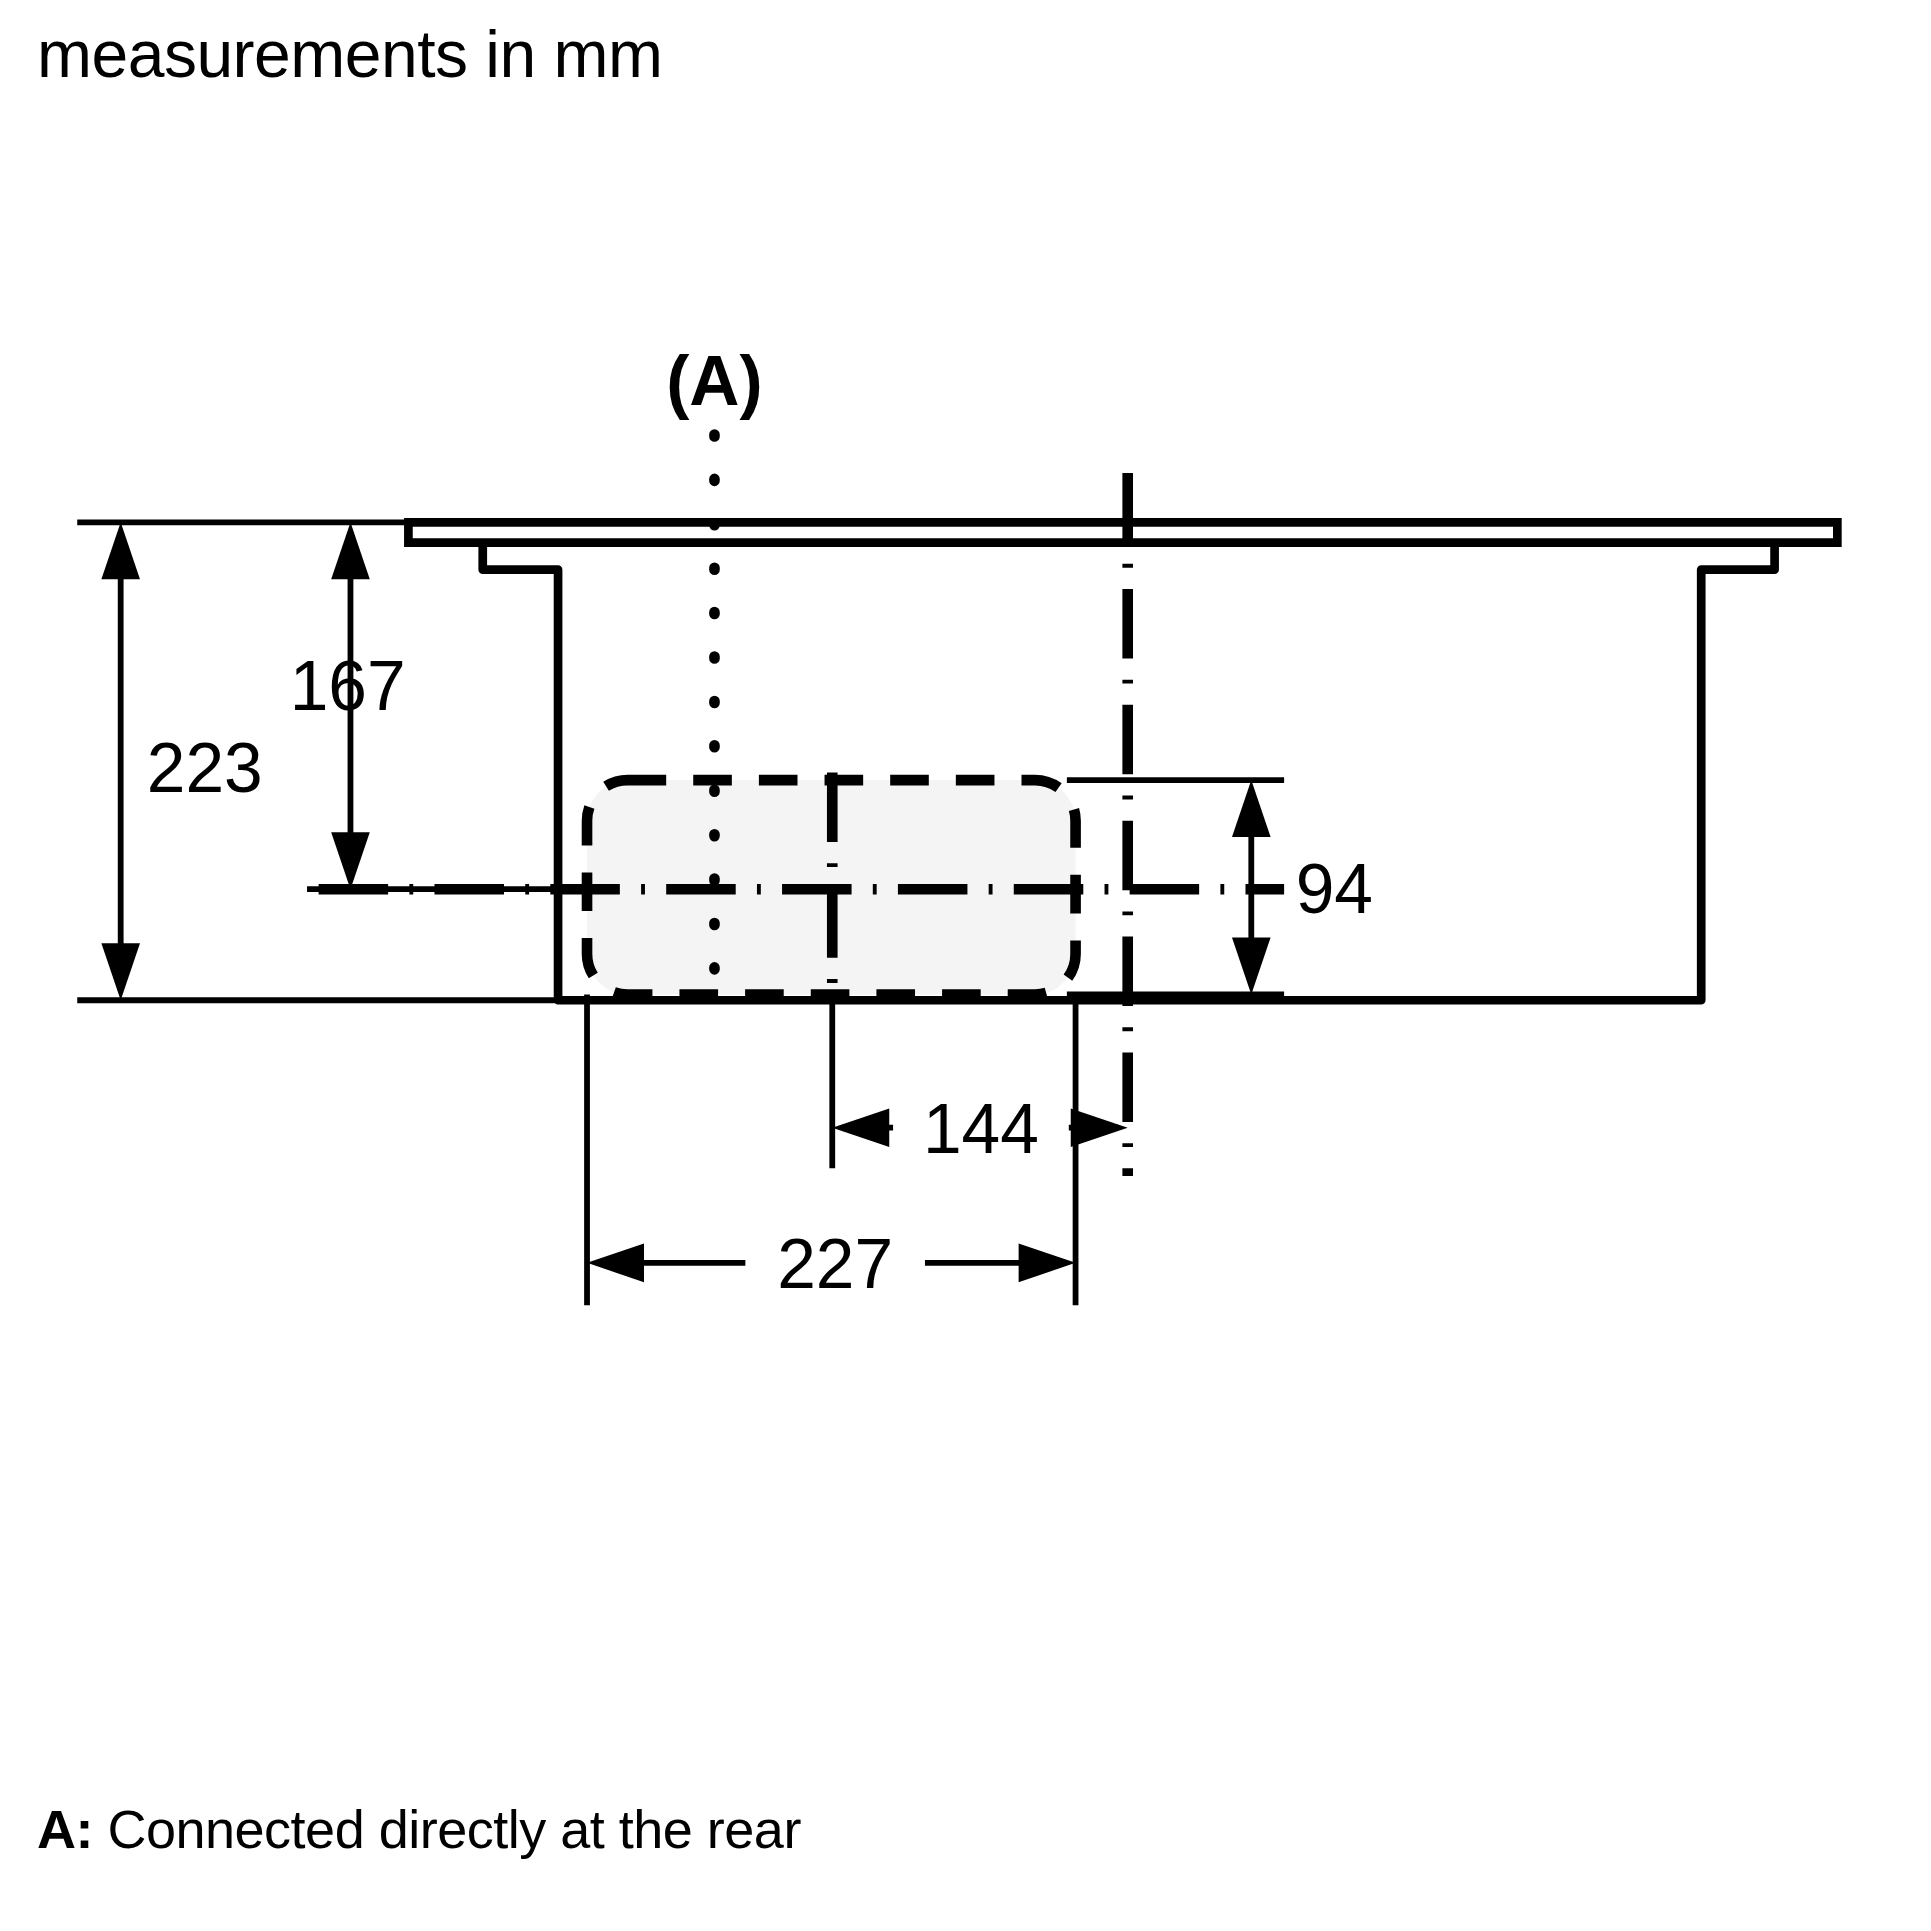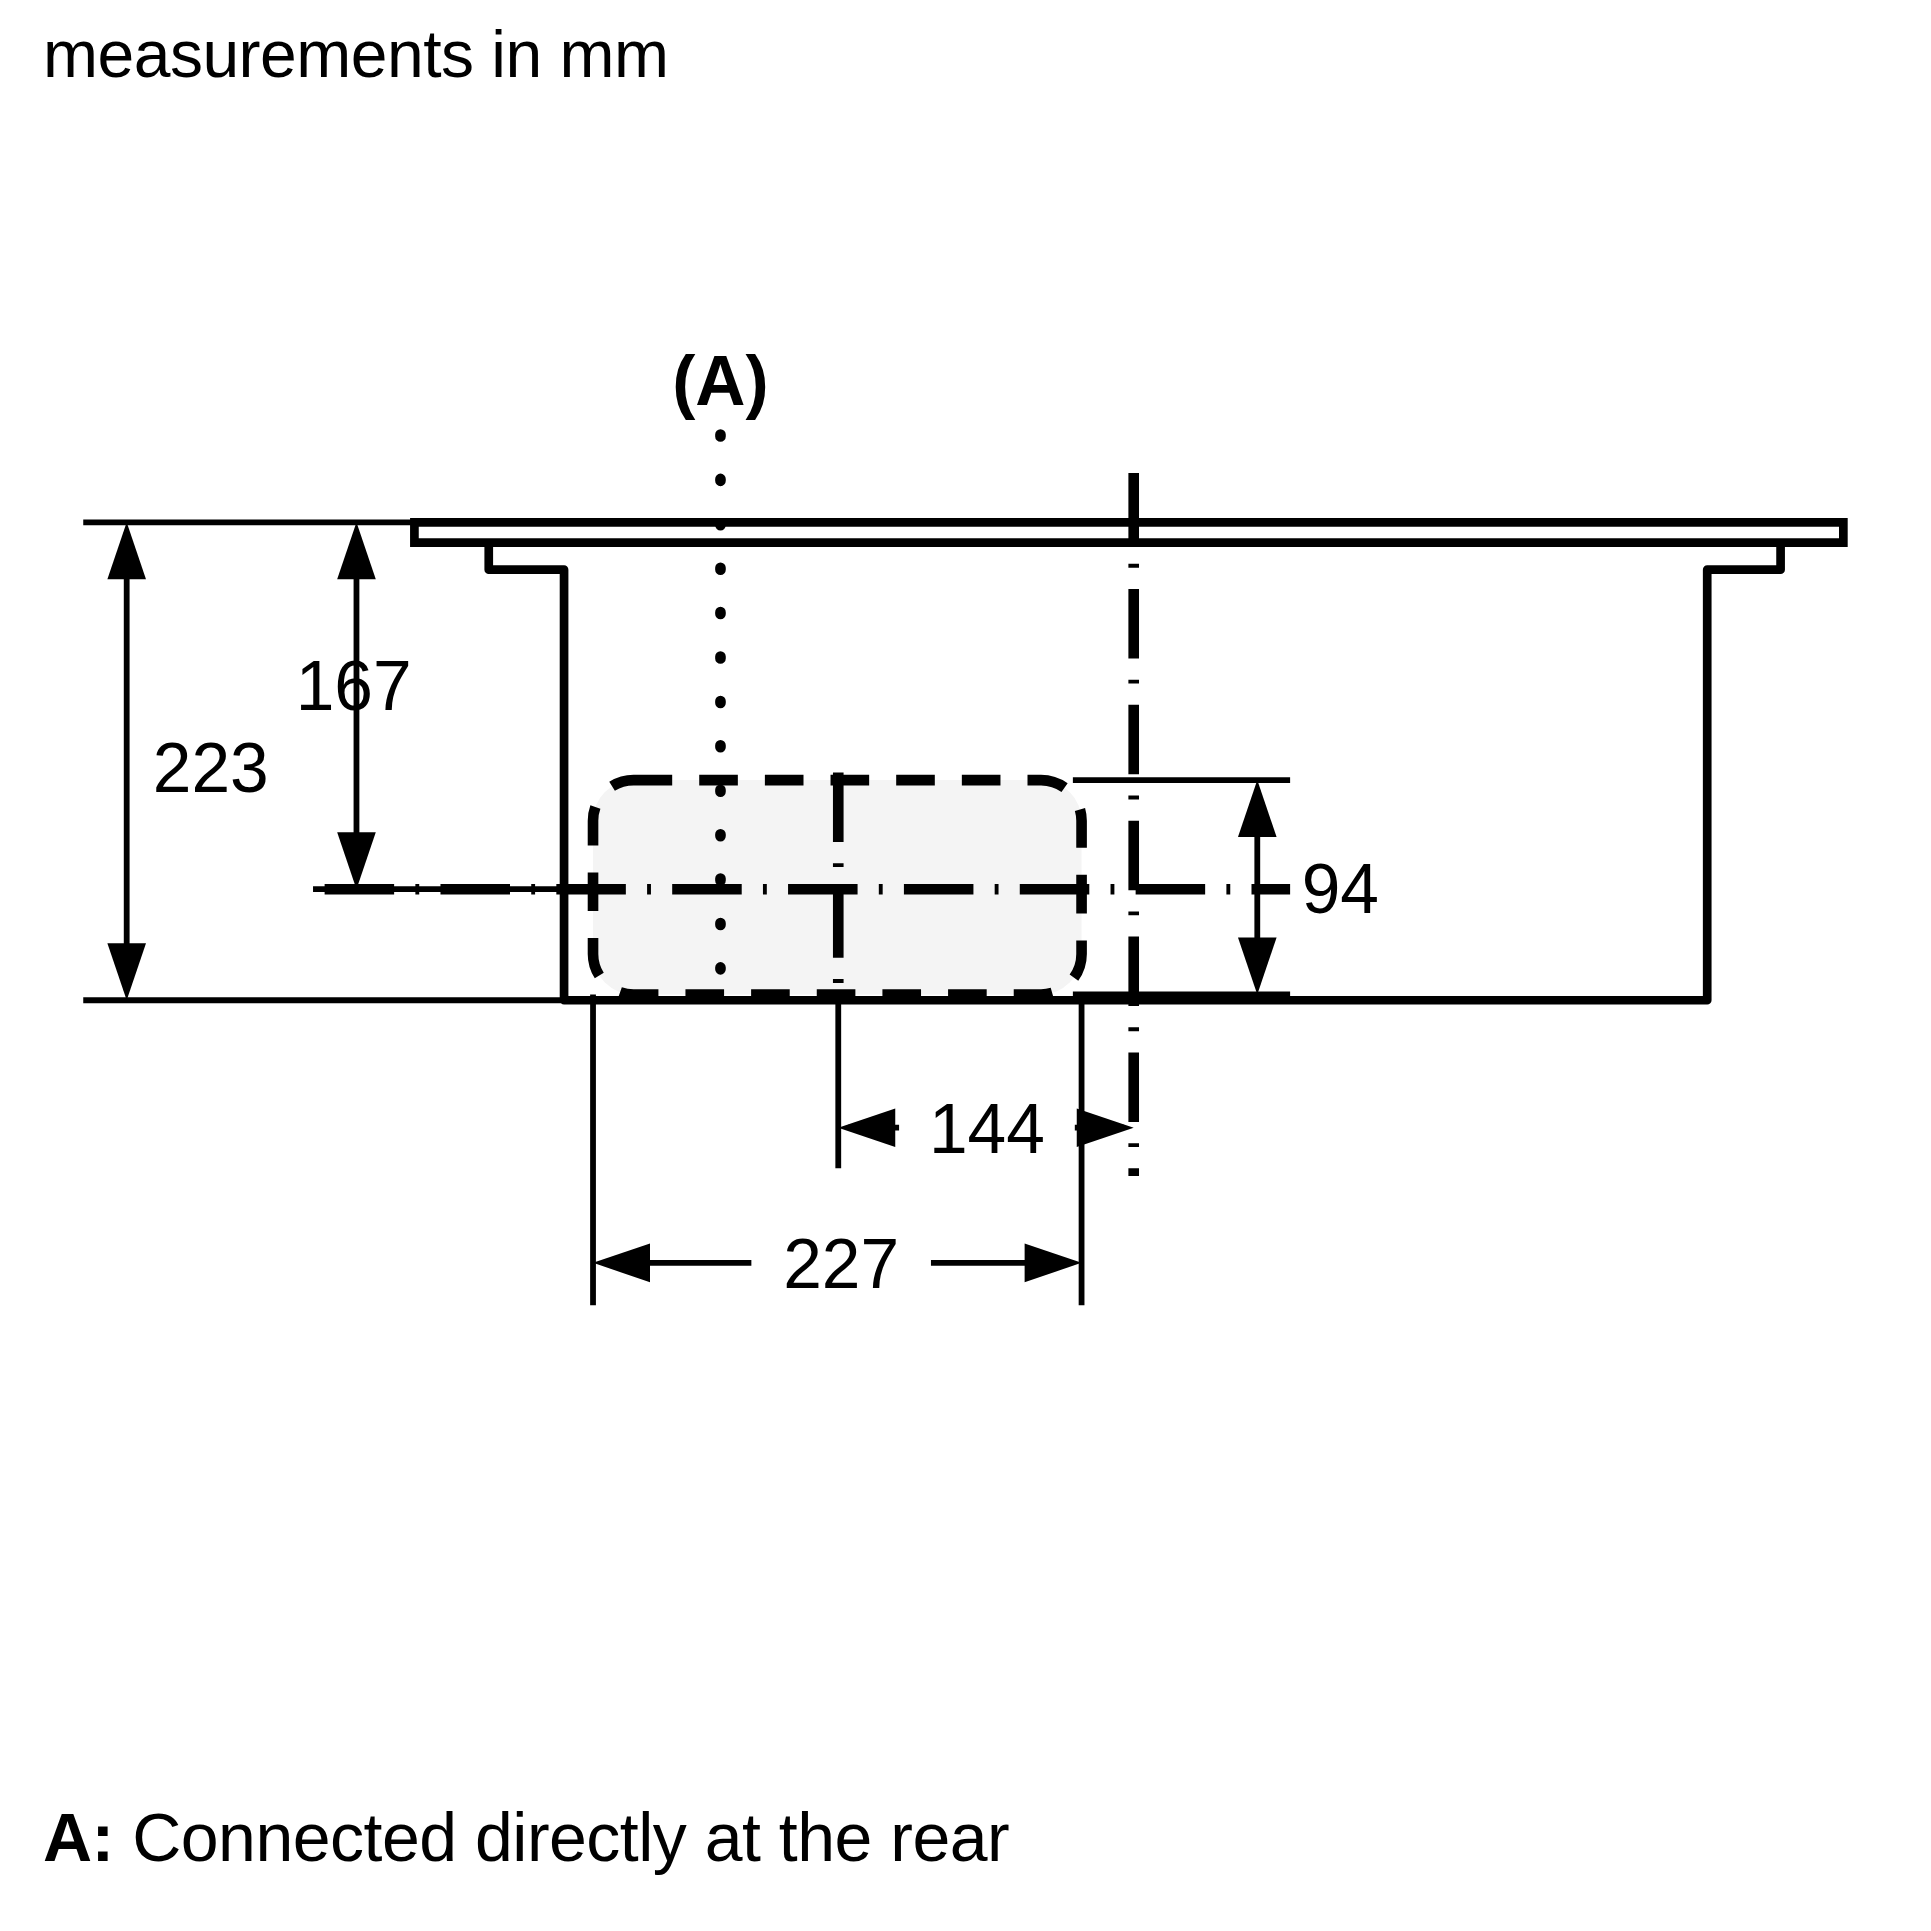--- a/index.html
+++ b/index.html
@@ -10,41 +10,41 @@
   body {
     width: 1931px;
     height: 1931px;
     font-family: "Liberation Sans", sans-serif;
     color: #000000;
     overflow: hidden;
     position: relative;
   }
   #sheet {
     position: absolute;
-    left: 6px; top: 0;
+    left: 0; top: 0;
     width: 1686px;
     height: 1931px;
   }
   .hdr {
     position: absolute;
     left: 37px;
     font-size: 66px;
     font-weight: 400;
     line-height: 1.0;
     white-space: nowrap;
     letter-spacing: -0.5px;
   }
   #hdr-units { top: 21px; }
   #hdr-view  { top: 100px; }
 
   #caption {
     position: absolute;
     left: 37px;
     top: 1798px;
-    font-size: 68px;
+    font-size: 54px;
     font-weight: 400;
     white-space: nowrap;
     letter-spacing: -0.5px;
   }
   #caption .bold { font-weight: 700; }
 
   #drawing {
     position: absolute;
     left: 0; top: 0;
     width: 1931px;

